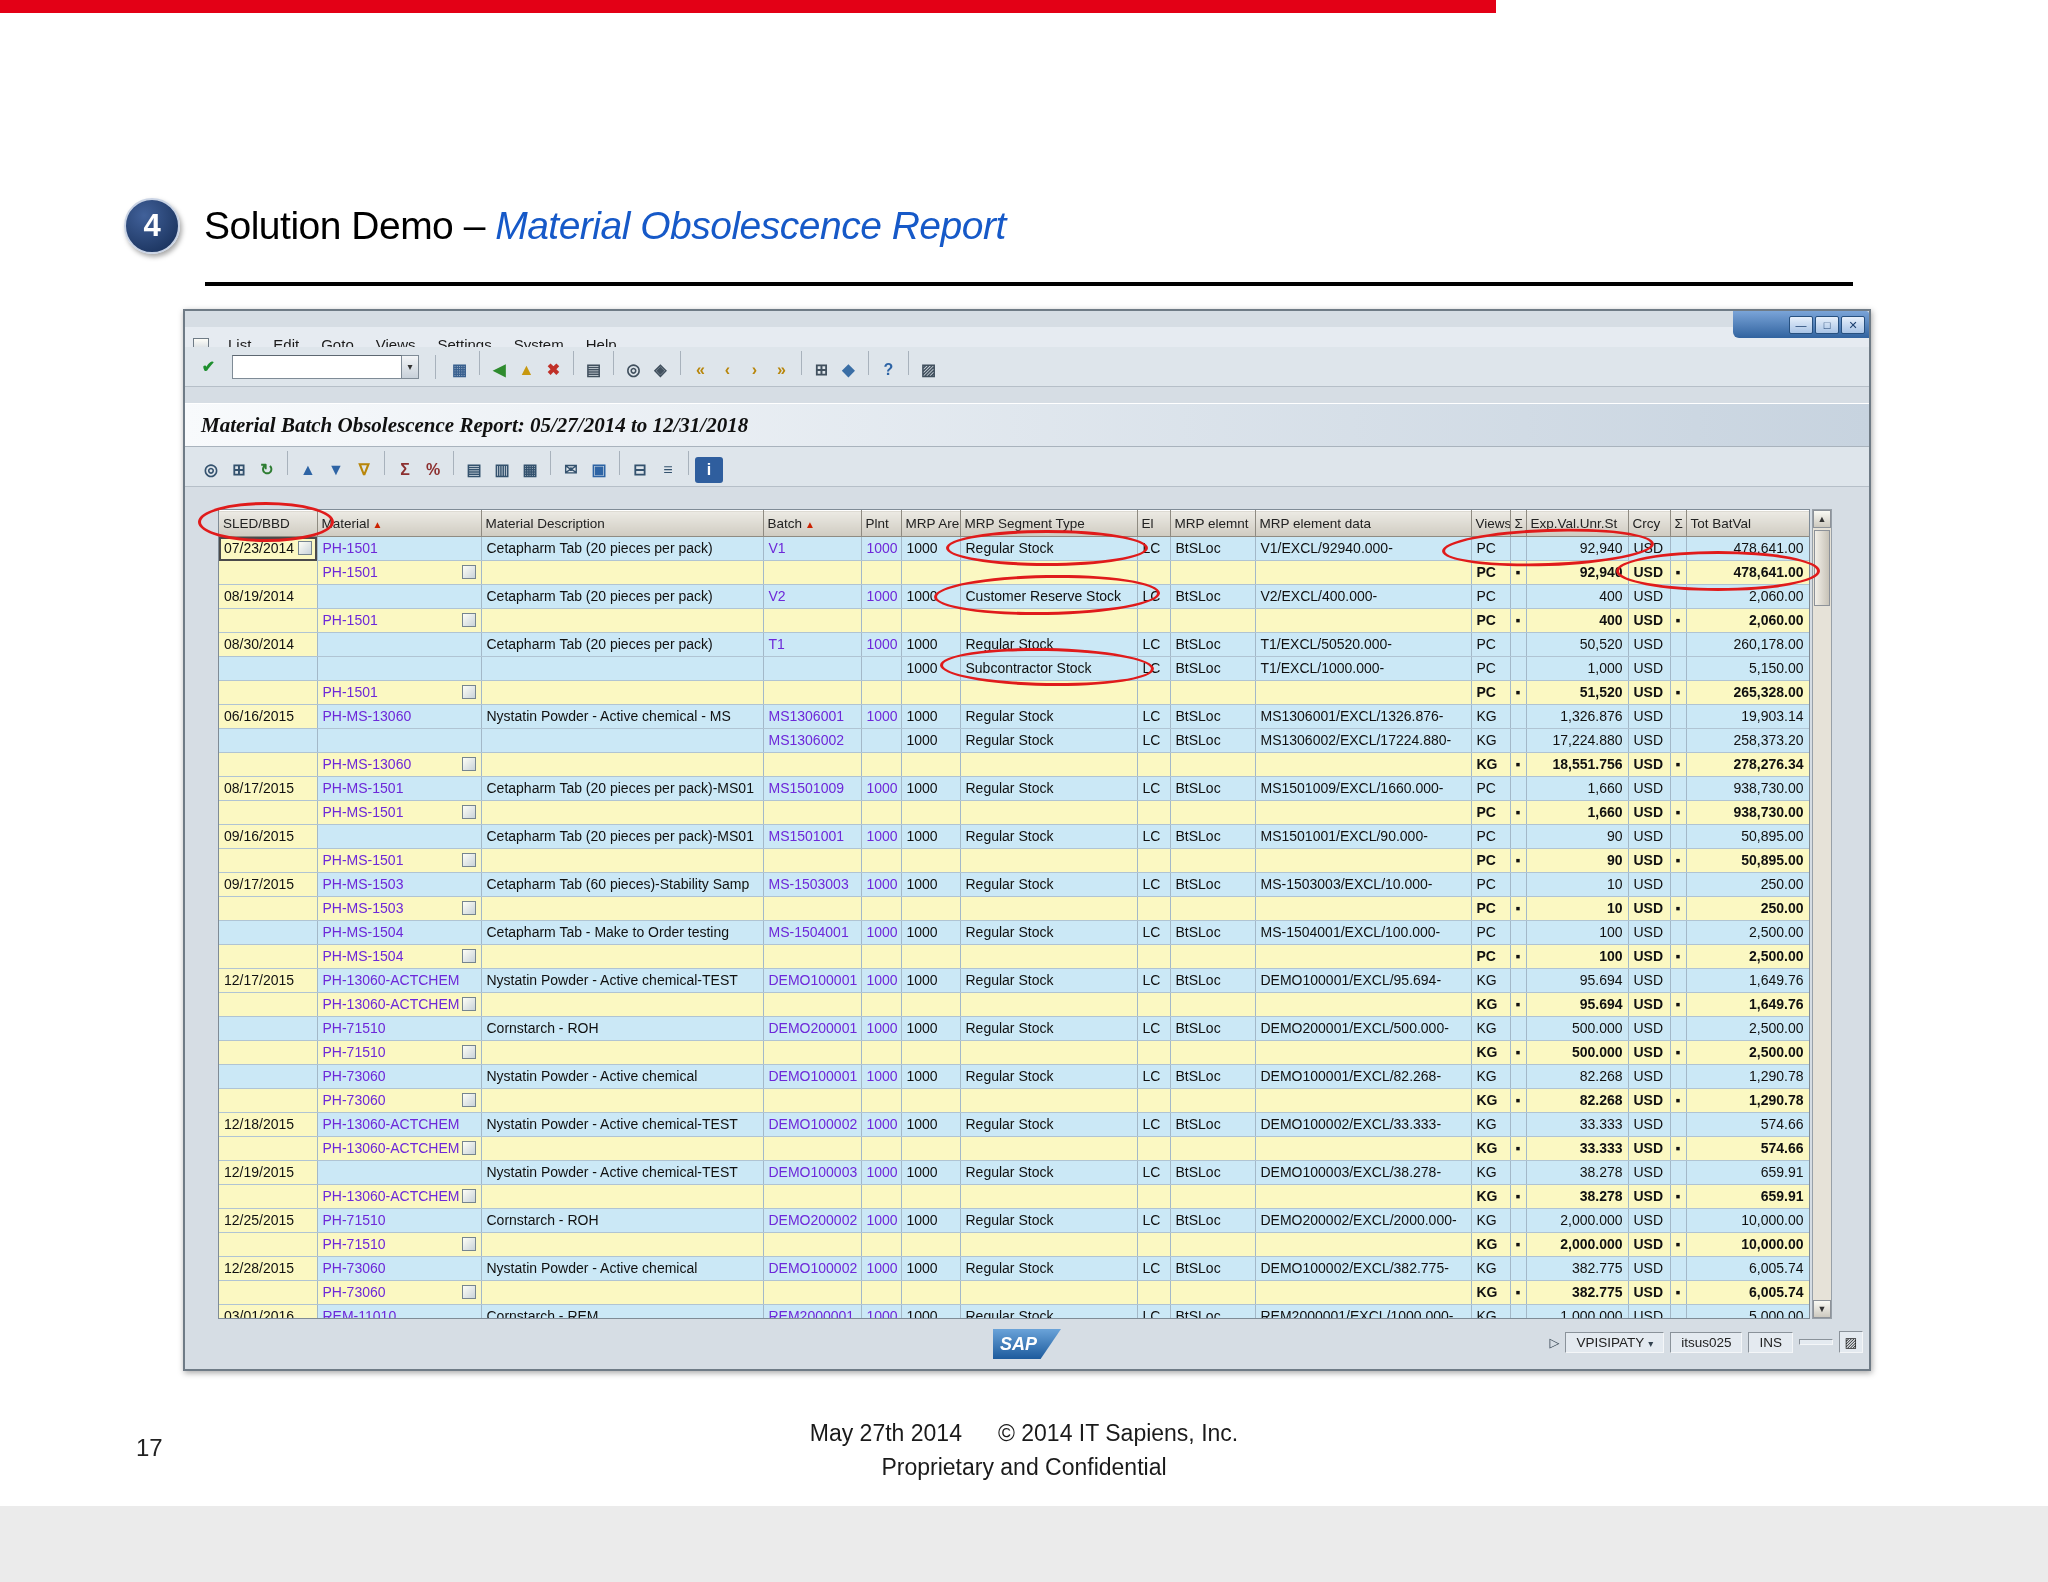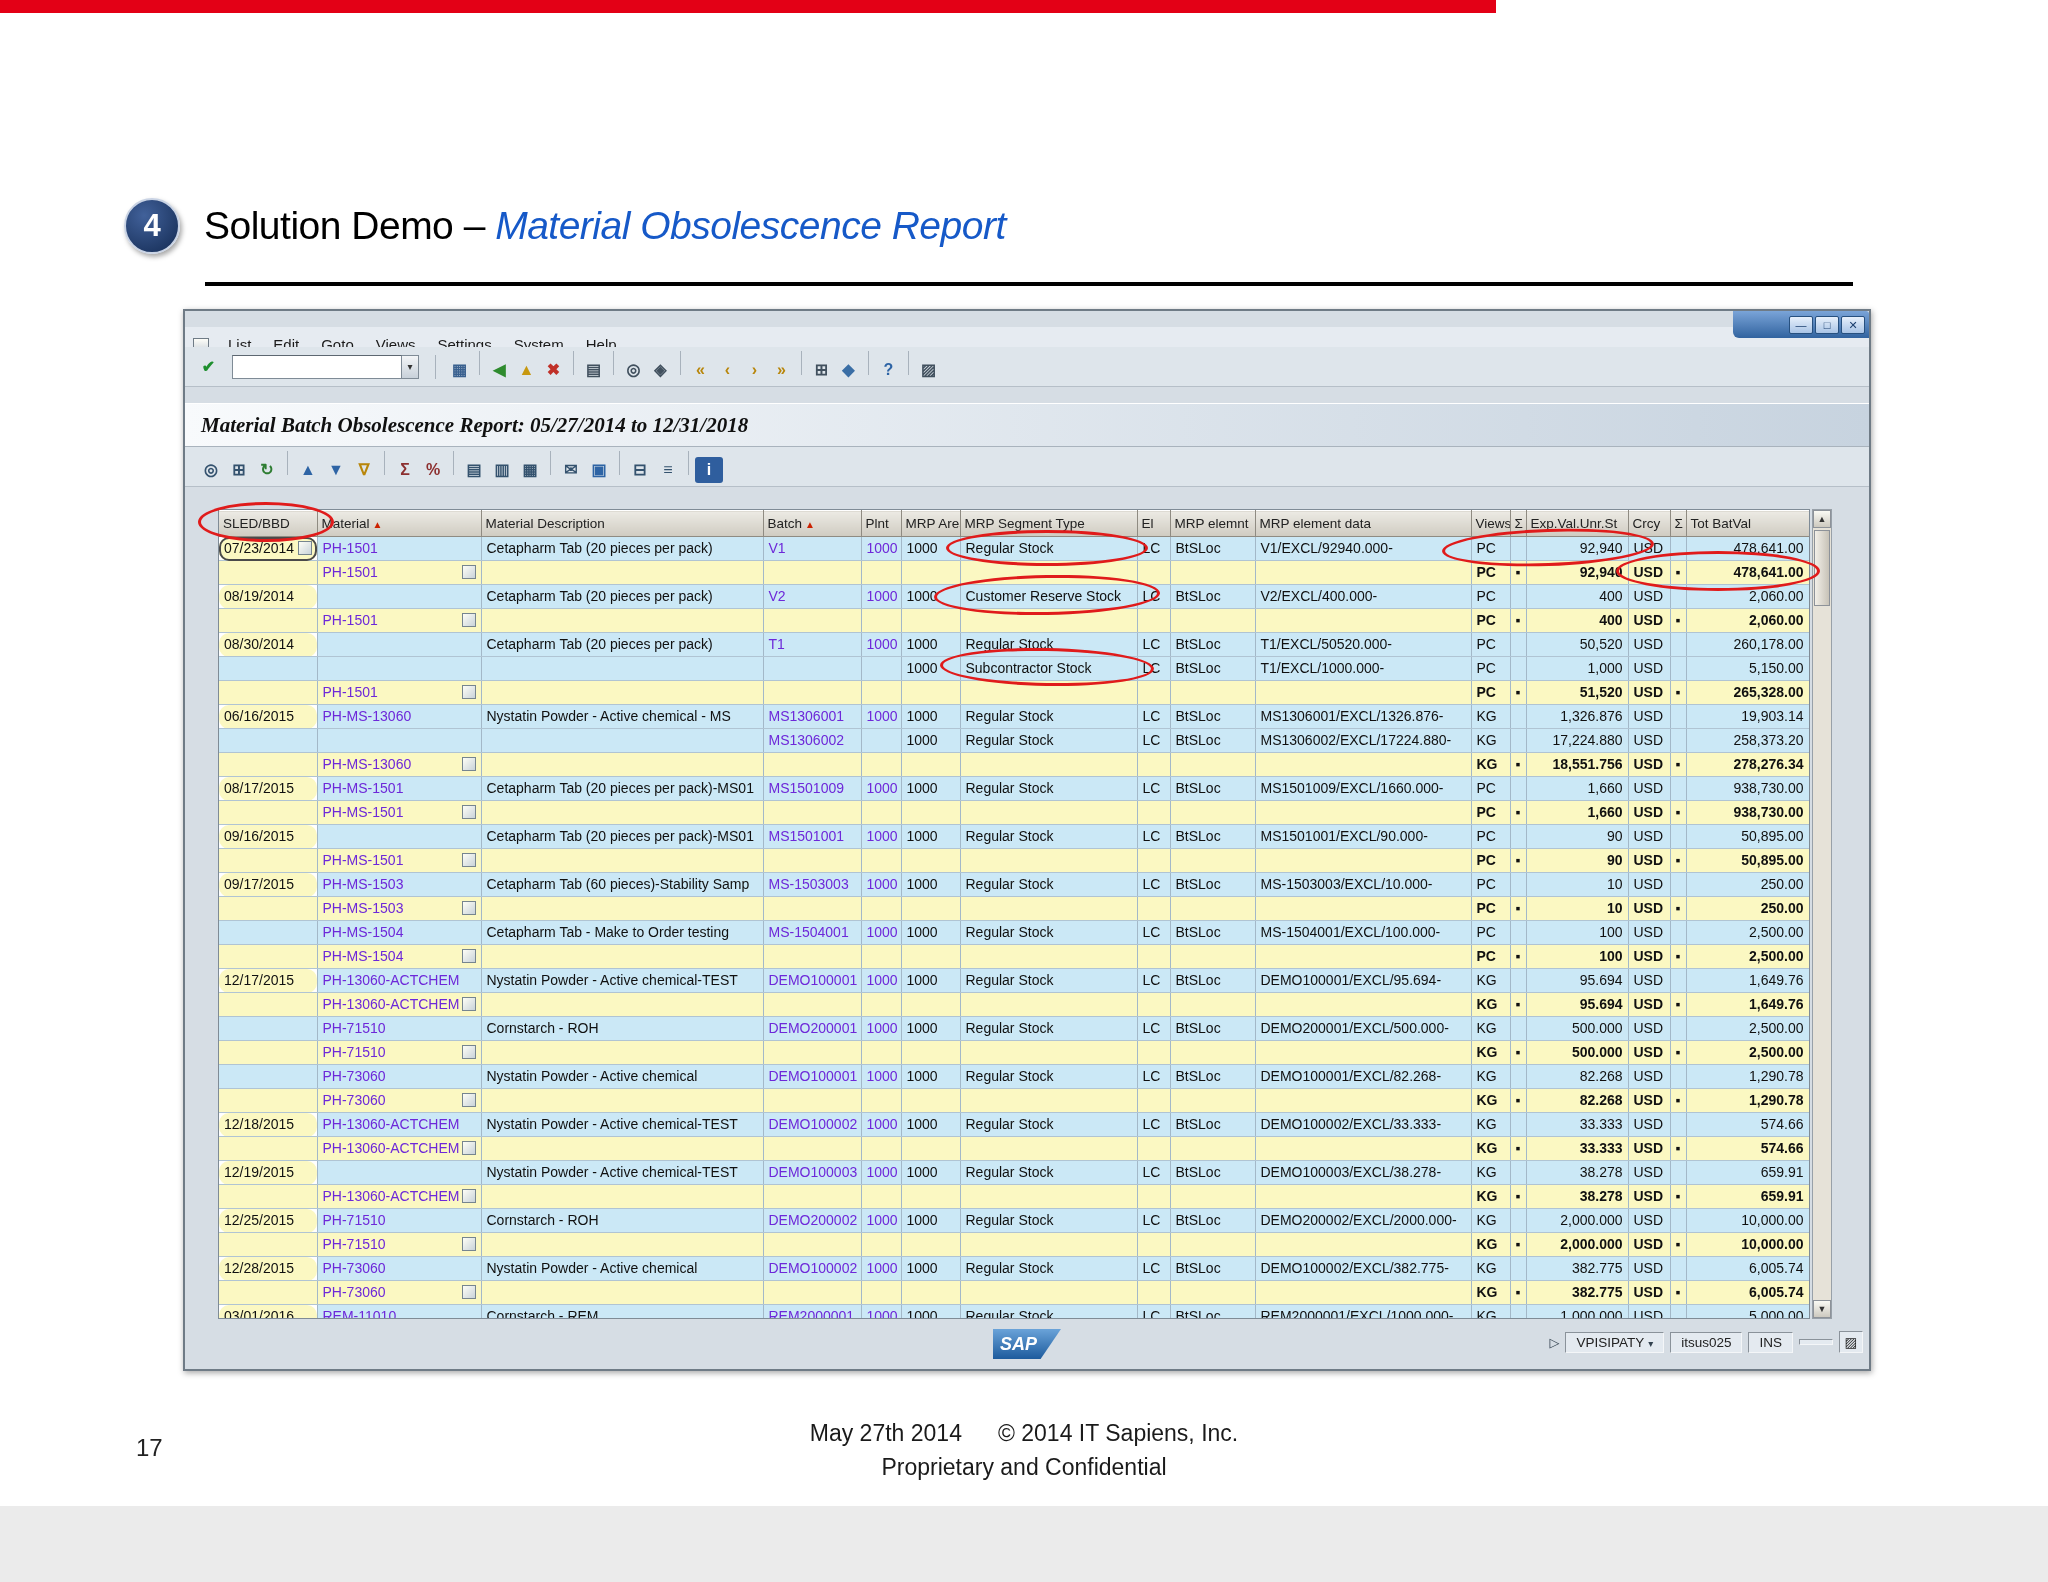--- a/index.html
+++ b/index.html
@@ -71,21 +71,21 @@
     height:26px; background:linear-gradient(#eceae4,#cfcbc1);
     border-right:1px solid #8f8b82; border-bottom:1px solid #8f8b82; border-top:1px solid #fff;
     font-weight:normal; font-size:13.5px; text-align:left; padding:0 4px; white-space:nowrap; overflow:hidden; color:#222;
   }
   table.alv th .sort { color:#cc2200; font-size:10px; margin-left:3px; }
   table.alv td {
     height:24px; padding:0 5px; font-size:14px; line-height:23px; white-space:nowrap; overflow:hidden;
     border-right:1px solid #a3b8c8; border-bottom:1px solid #b0c4d3; color:#101010;
   }
   tr.data td { background:var(--row-blue,#cbe8f6); }
-  tr.data td.has-date { background:var(--row-yellow,#fcf9c6);border-radius:10px; }
+  tr.data td.has-date { background:var(--row-yellow,#fcf9c6); }
   tr.sub td { background:var(--row-yellow,#fbfabd); }
   tr.sub td.c-unit, tr.sub td.c-s1, tr.sub td.c-exp, tr.sub td.c-crcy, tr.sub td.c-s2, tr.sub td.c-tot { font-weight:bold; }
   td.c-exp, td.c-tot { text-align:right; }
   td.c-s1, td.c-s2 { text-align:center; padding:0 1px; font-size:10px; color:#333; }
   .lnk { color:#6d28d9; cursor:pointer; }
   td.sel { outline:2px solid #4a4a4a; outline-offset:-2px; }
   .cell-icon { float:right; width:14px; height:14px; margin-top:4px; border:1px solid #76858f; background:linear-gradient(135deg,#fefef6,#c9d3da); }
   
   .vscroll { position:absolute; left:1594px; top:0; width:20px; height:810px; background:#e6e2d8; border:1px solid #98a0a8; }
   .vs-btn { position:absolute; left:0; width:18px; height:18px; background:linear-gradient(#fafaf4,#cdc9bf); border:1px solid #8d9299; font-size:9px; line-height:16px; text-align:center; color:#333; }

